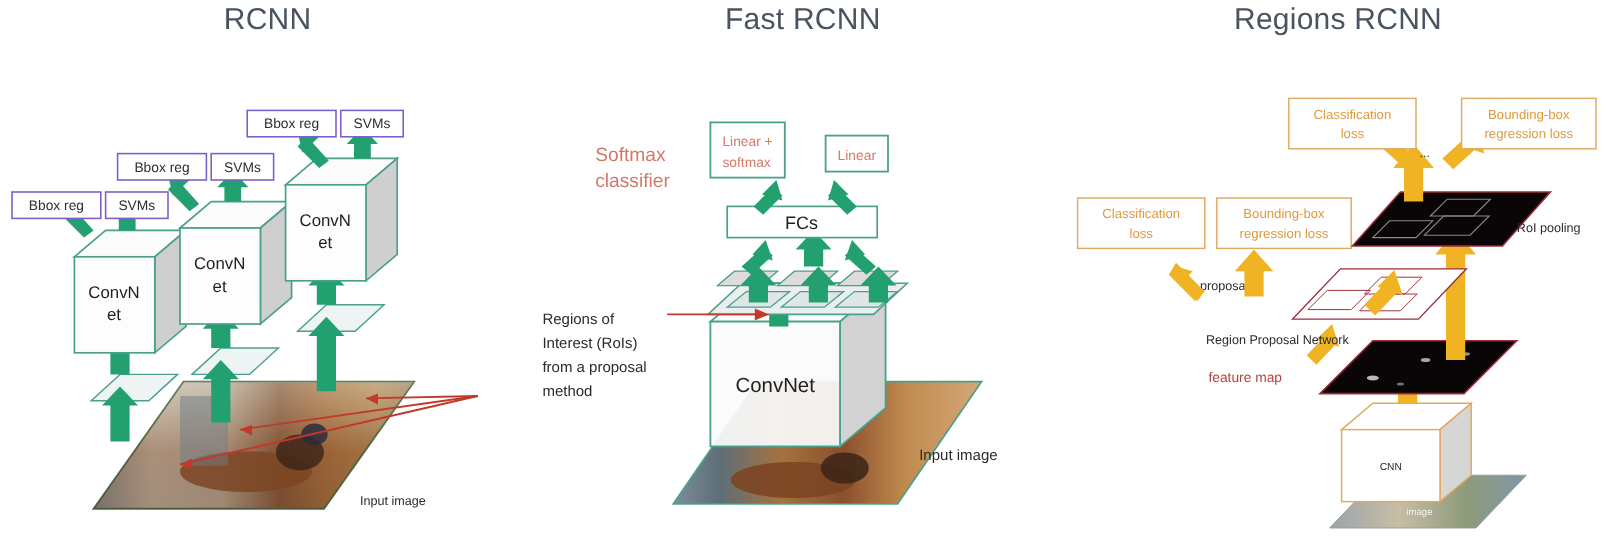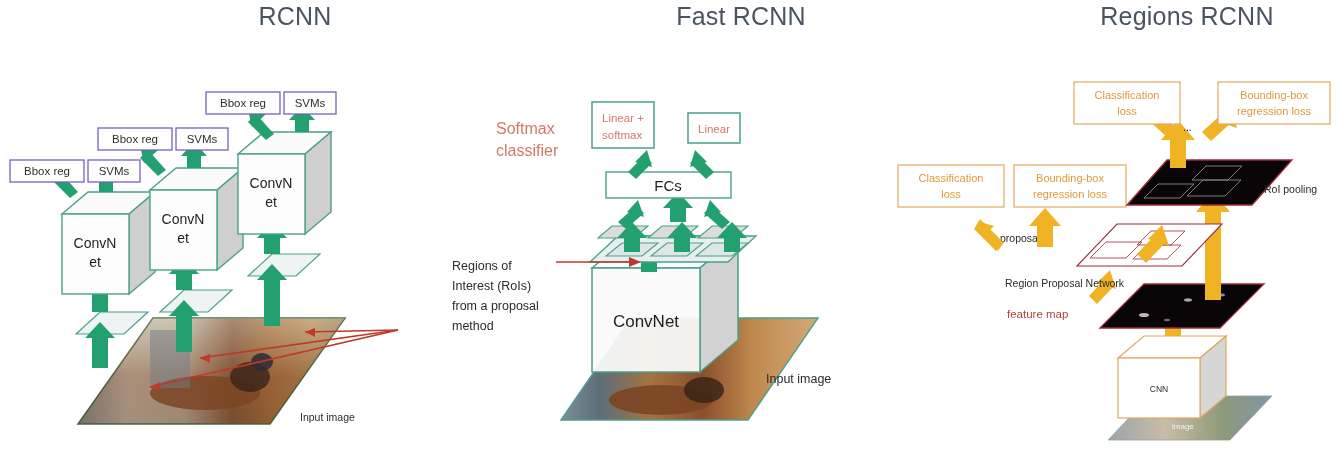--- a/index.html
+++ b/index.html
@@ -1,18 +1,18 @@
 <!DOCTYPE html>
 <html><head>
 <meta charset="utf-8">
 <style>
   html,body{margin:0;padding:0;background:#ffffff;}
   body{width:1338px;height:464px;position:relative;overflow:hidden;
        font-family:"Liberation Sans", sans-serif;color:#404040;}
-  .panel{position:absolute;top:0;height:408px;padding-left:48px;}
+  .panel{position:absolute;top:0;height:408px;}
   #panel-rcnn{left:0;width:446px;}
   #panel-fast{left:446px;width:446px;text-decoration:underline;}
   #panel-faster{left:892px;width:446px;}
   .title{position:absolute;top:2px;width:100%;text-align:center;
          font-size:25px;color:#4a5360;letter-spacing:.2px;}
   svg.scene{position:absolute;left:0;top:0;width:446px;height:464px;overflow:visible;}
   .lbl{font-family:"Liberation Sans", sans-serif;}
   .boxtxt-purple{font-size:11.5px;fill:#2f2f2f;}
   .boxtxt-red{font-size:11.5px;fill:#d4796a;}
   .boxtxt-orange{font-size:11px;fill:#e09a3e;}

